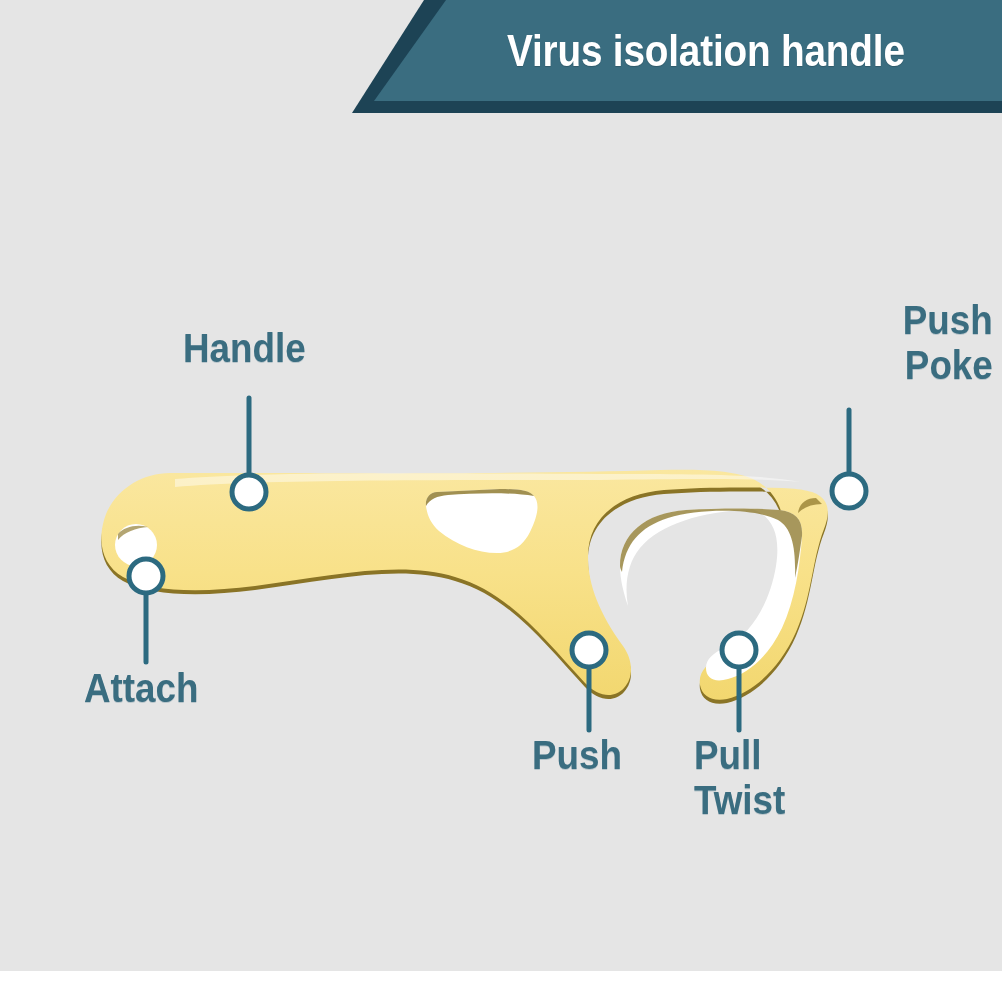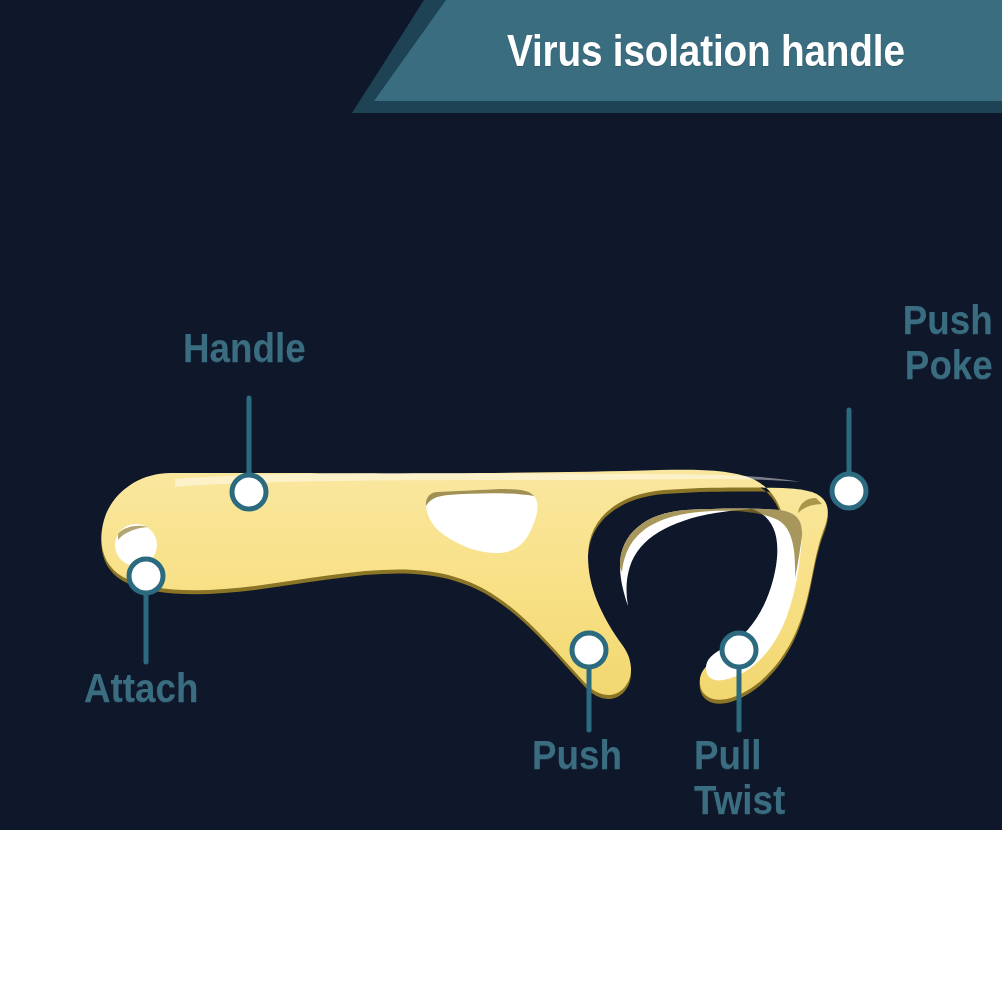--- a/index.html
+++ b/index.html
@@ -7,22 +7,22 @@
     margin: 0;
     padding: 0;
     background: #ffffff;
   }
   body {
     font-family: "Liberation Sans", sans-serif;
   }
   #page {
     position: relative;
     width: 1002px;
-    height: 830px;
-    background: #0f172a;
+    height: 971px;
+    background: #e5e5e5;
     overflow: hidden;
   }
 
   
   .banner-wrap {
     position: absolute;
     top: 0;
     left: 352px;
     width: 650px;
     height: 118px;

